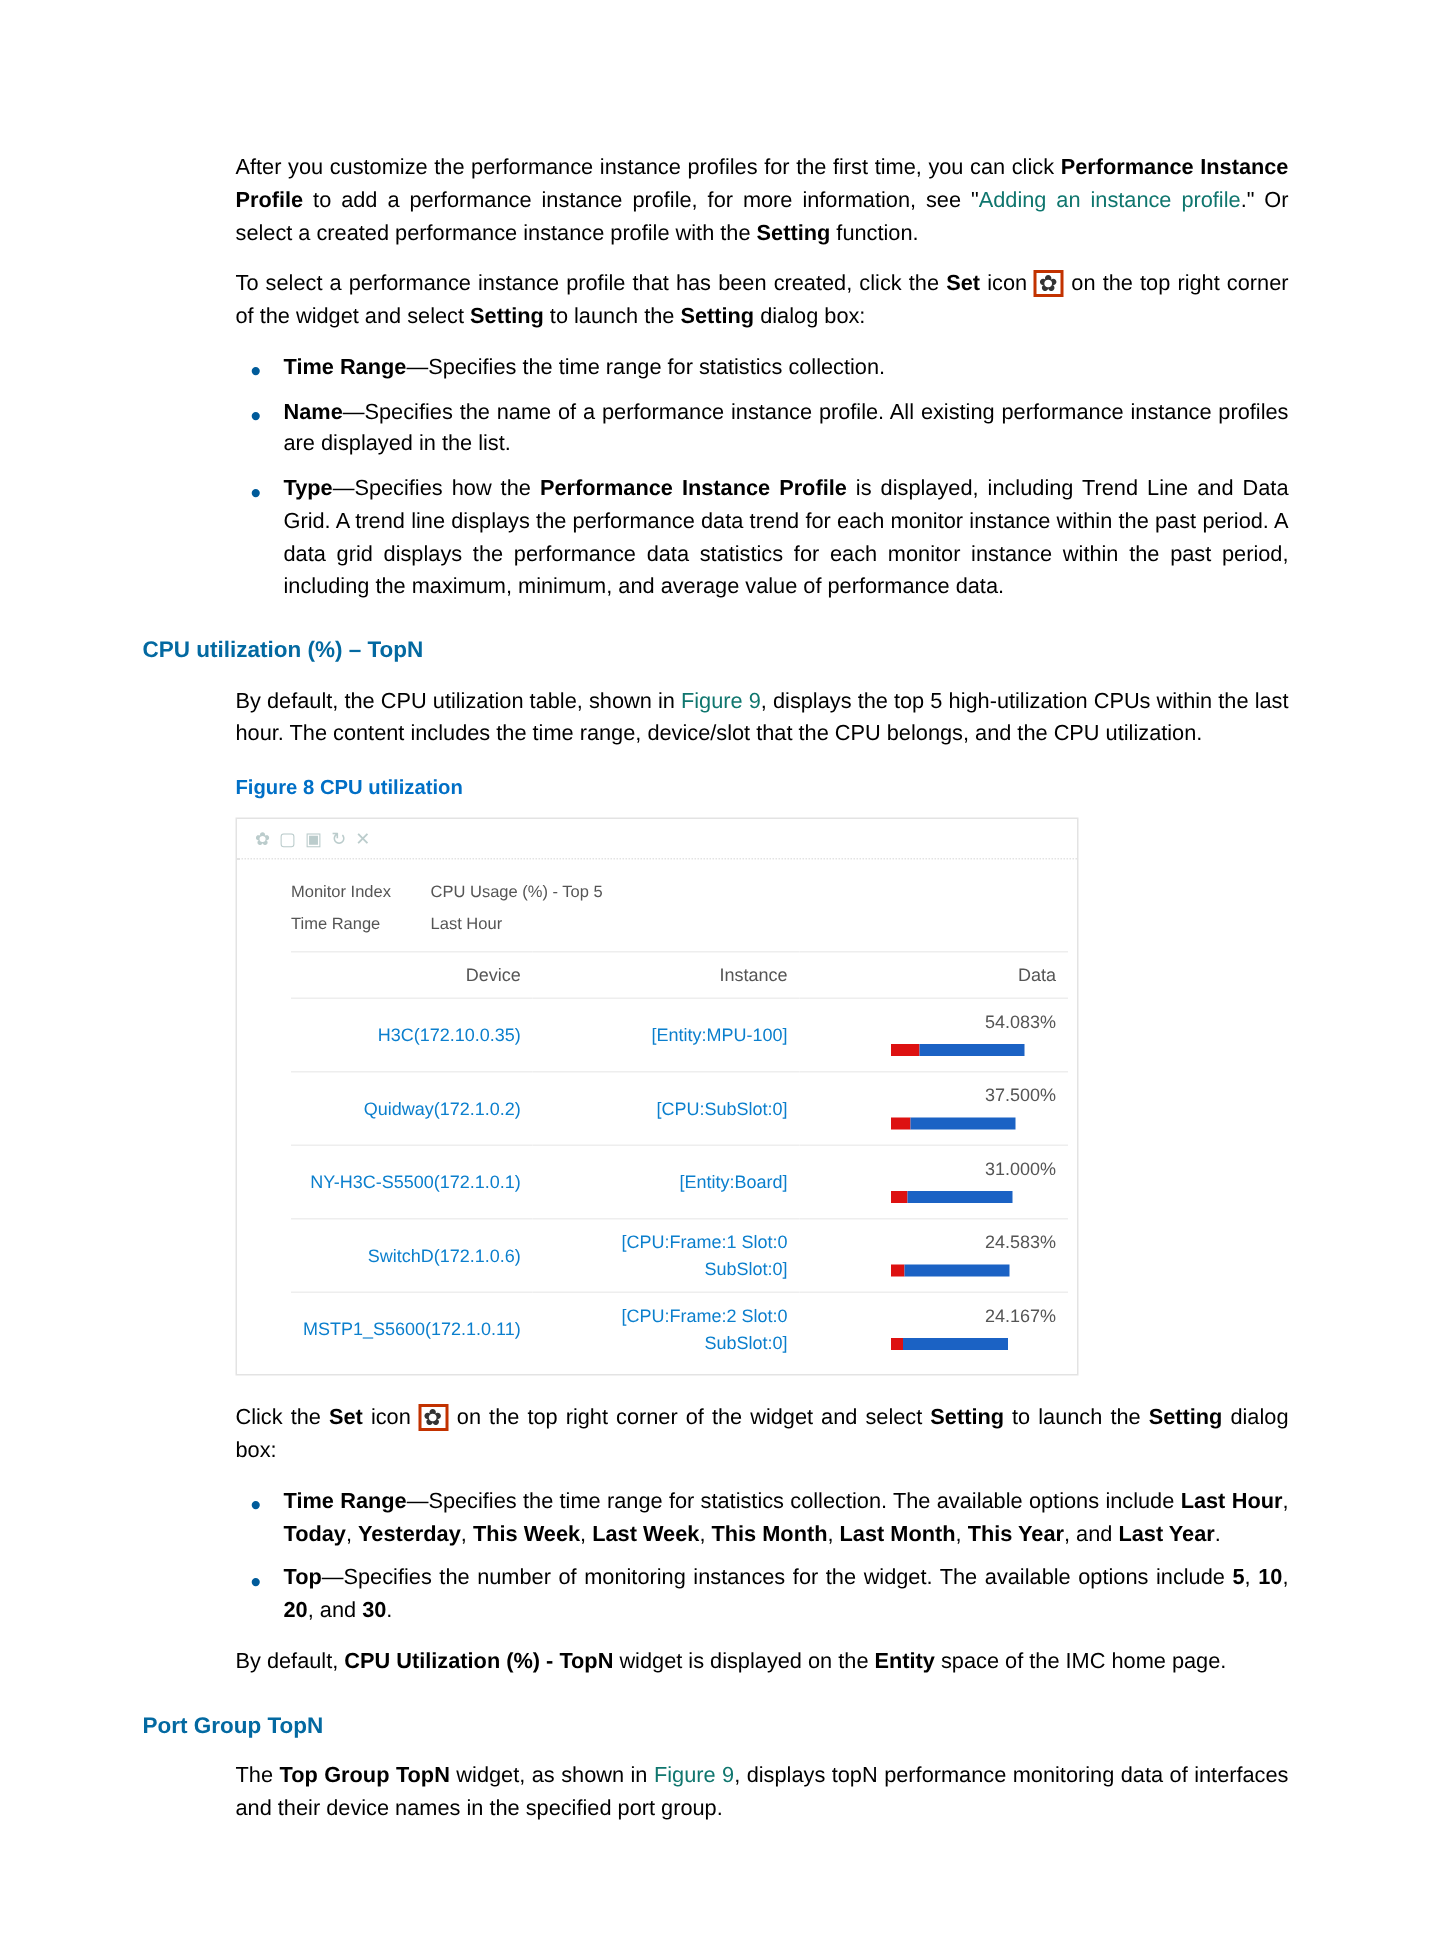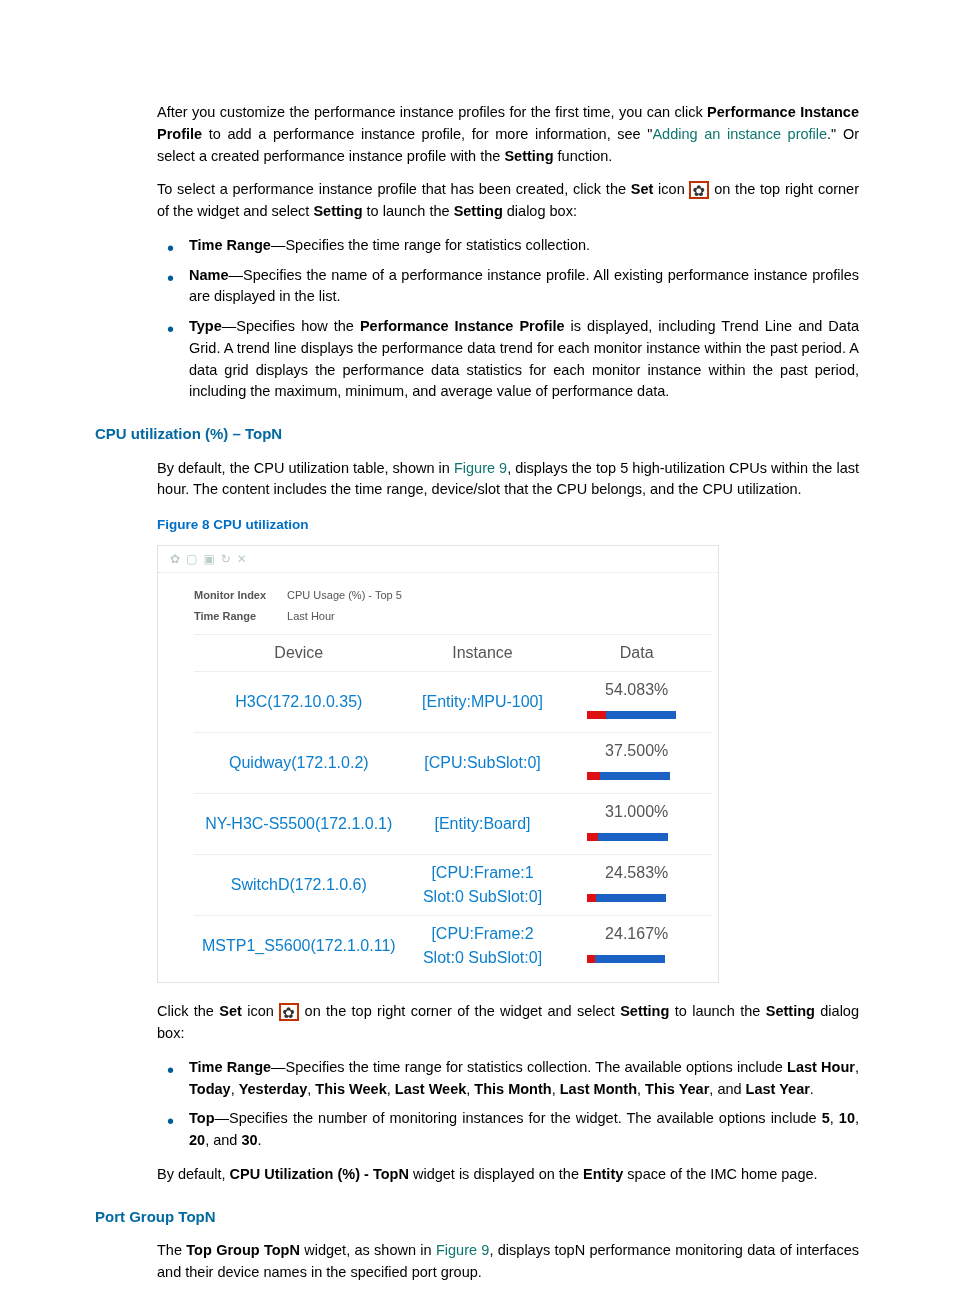--- a/index.html
+++ b/index.html
@@ -101,31 +101,31 @@
     font-size: 12px;
     margin-left: 6px;
     font-family: Arial;
   }
   .widget-body {
     padding: 14px 6px 6px 36px;
   }
   .meta-row {
     margin-bottom: 4px;
   }
-  .meta-label { display: inline-block; width: 90px; font-weight: bold; }
+  .meta-label { display: inline-block; width: 90px; }
   .tbl {
     width: 100%;
     border-collapse: collapse;
     margin-top: 10px;
   }
   .tbl th, .tbl td {
-    text-align: center;
+    text-align: right;
     padding: 6px 8px;
     border-top: 1px solid #eee;
-    font-size: 16px;
+    font-size: 12px;
     font-weight: normal;
   }
   .tbl th {
     color: #555;
     background: #fff;
   }
   .tbl td.link-cell { color: #0b7fcd; }
   .bar-wrap {
     display: inline-block;
     width: 110px;

